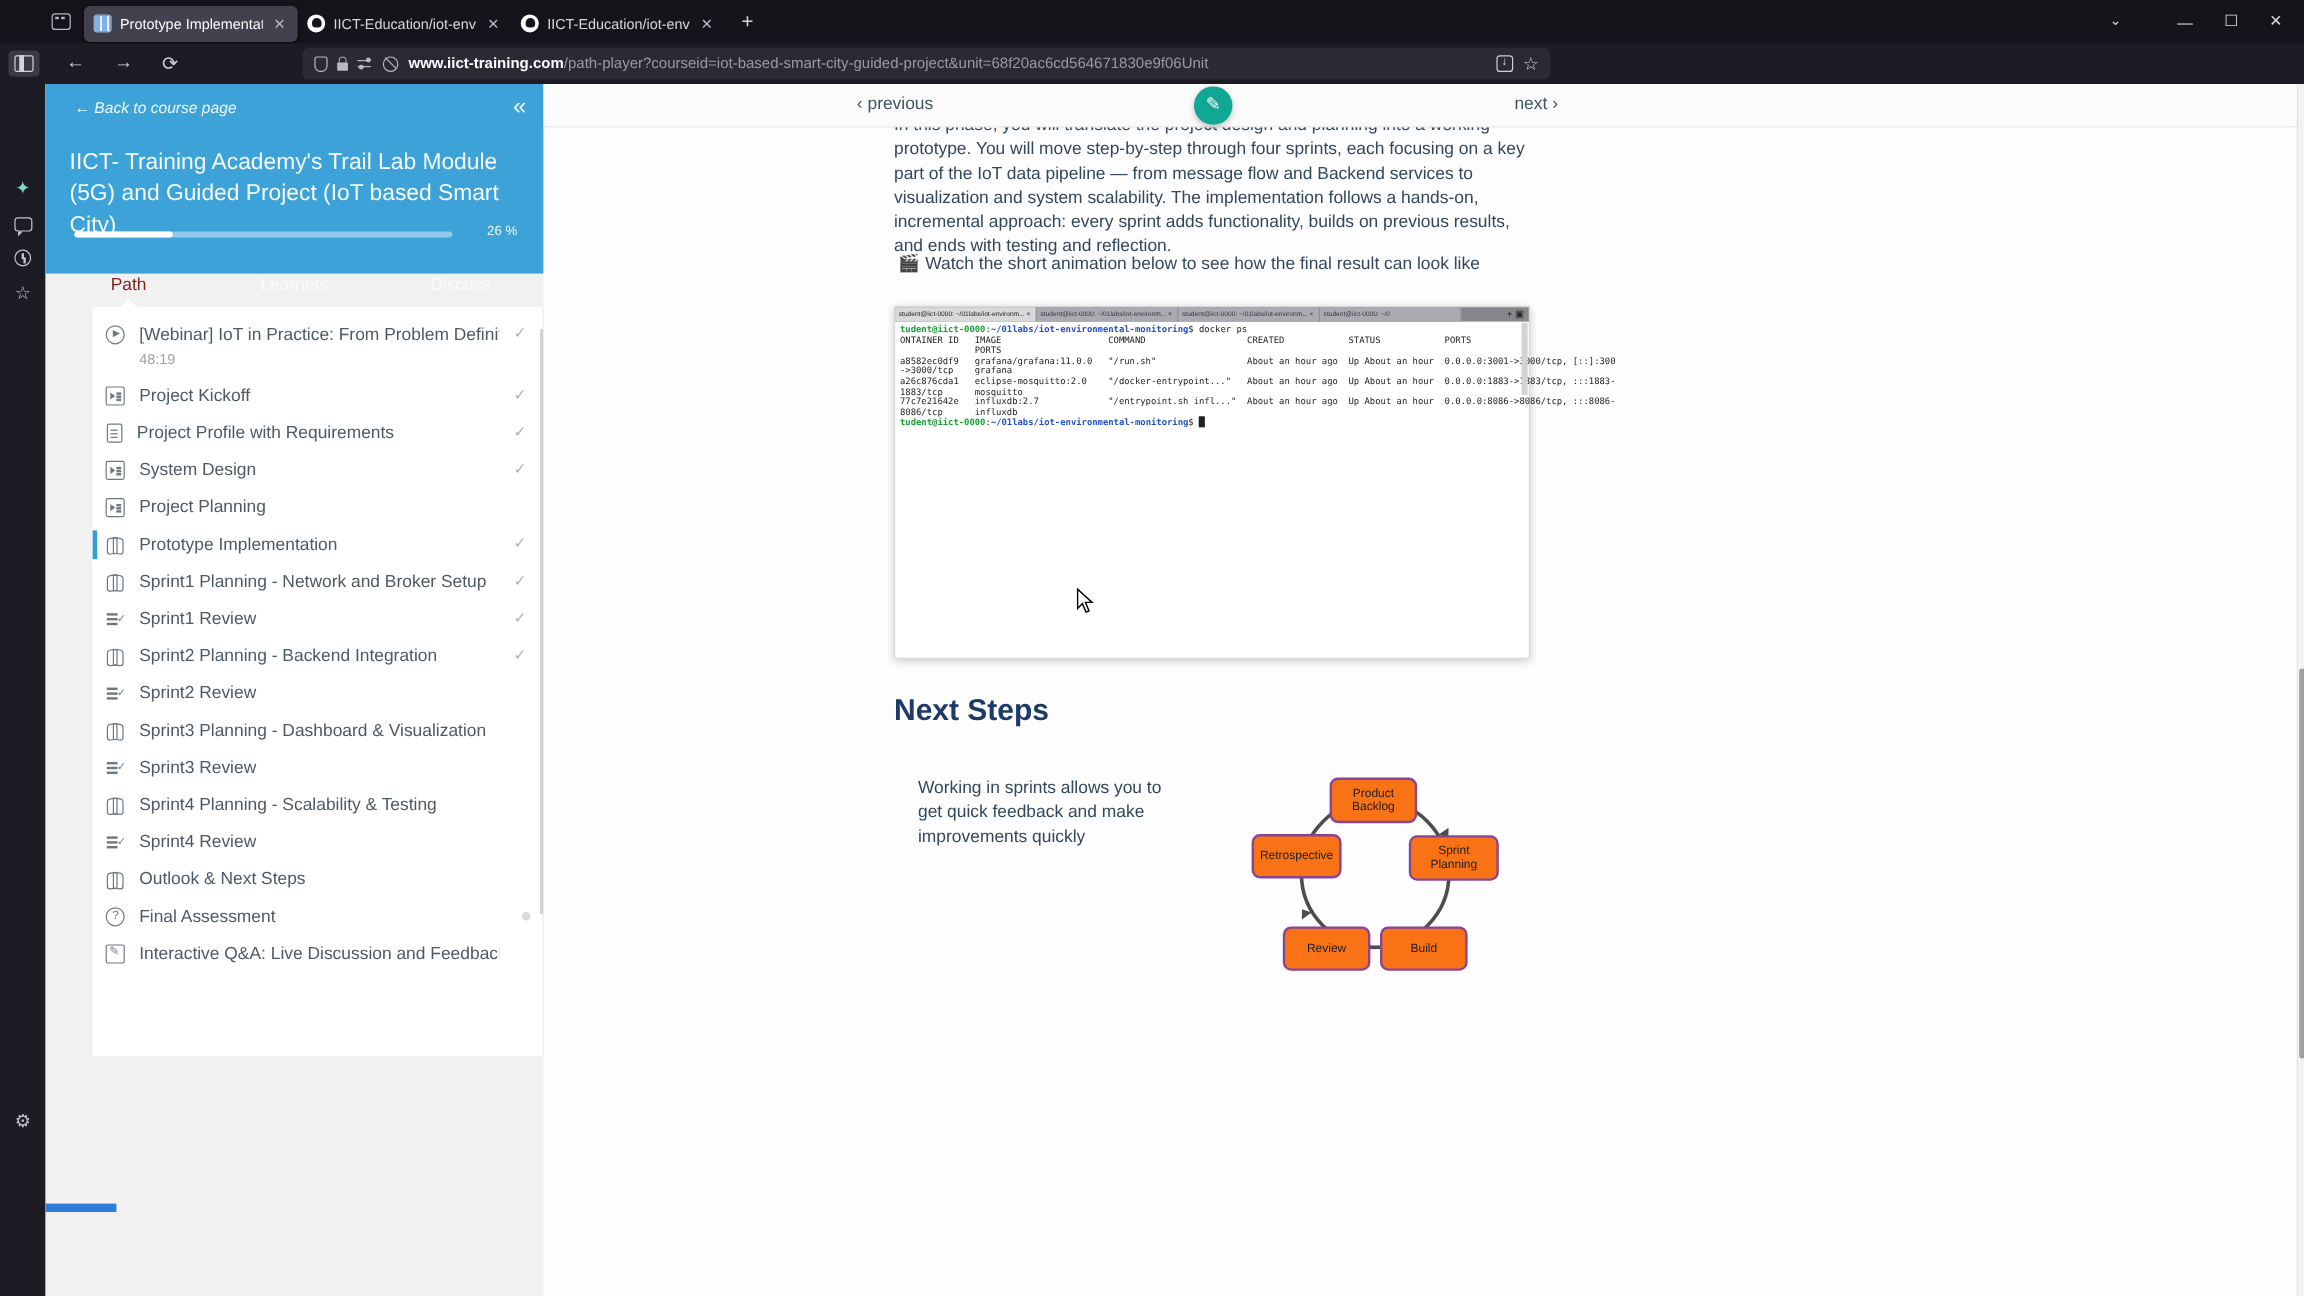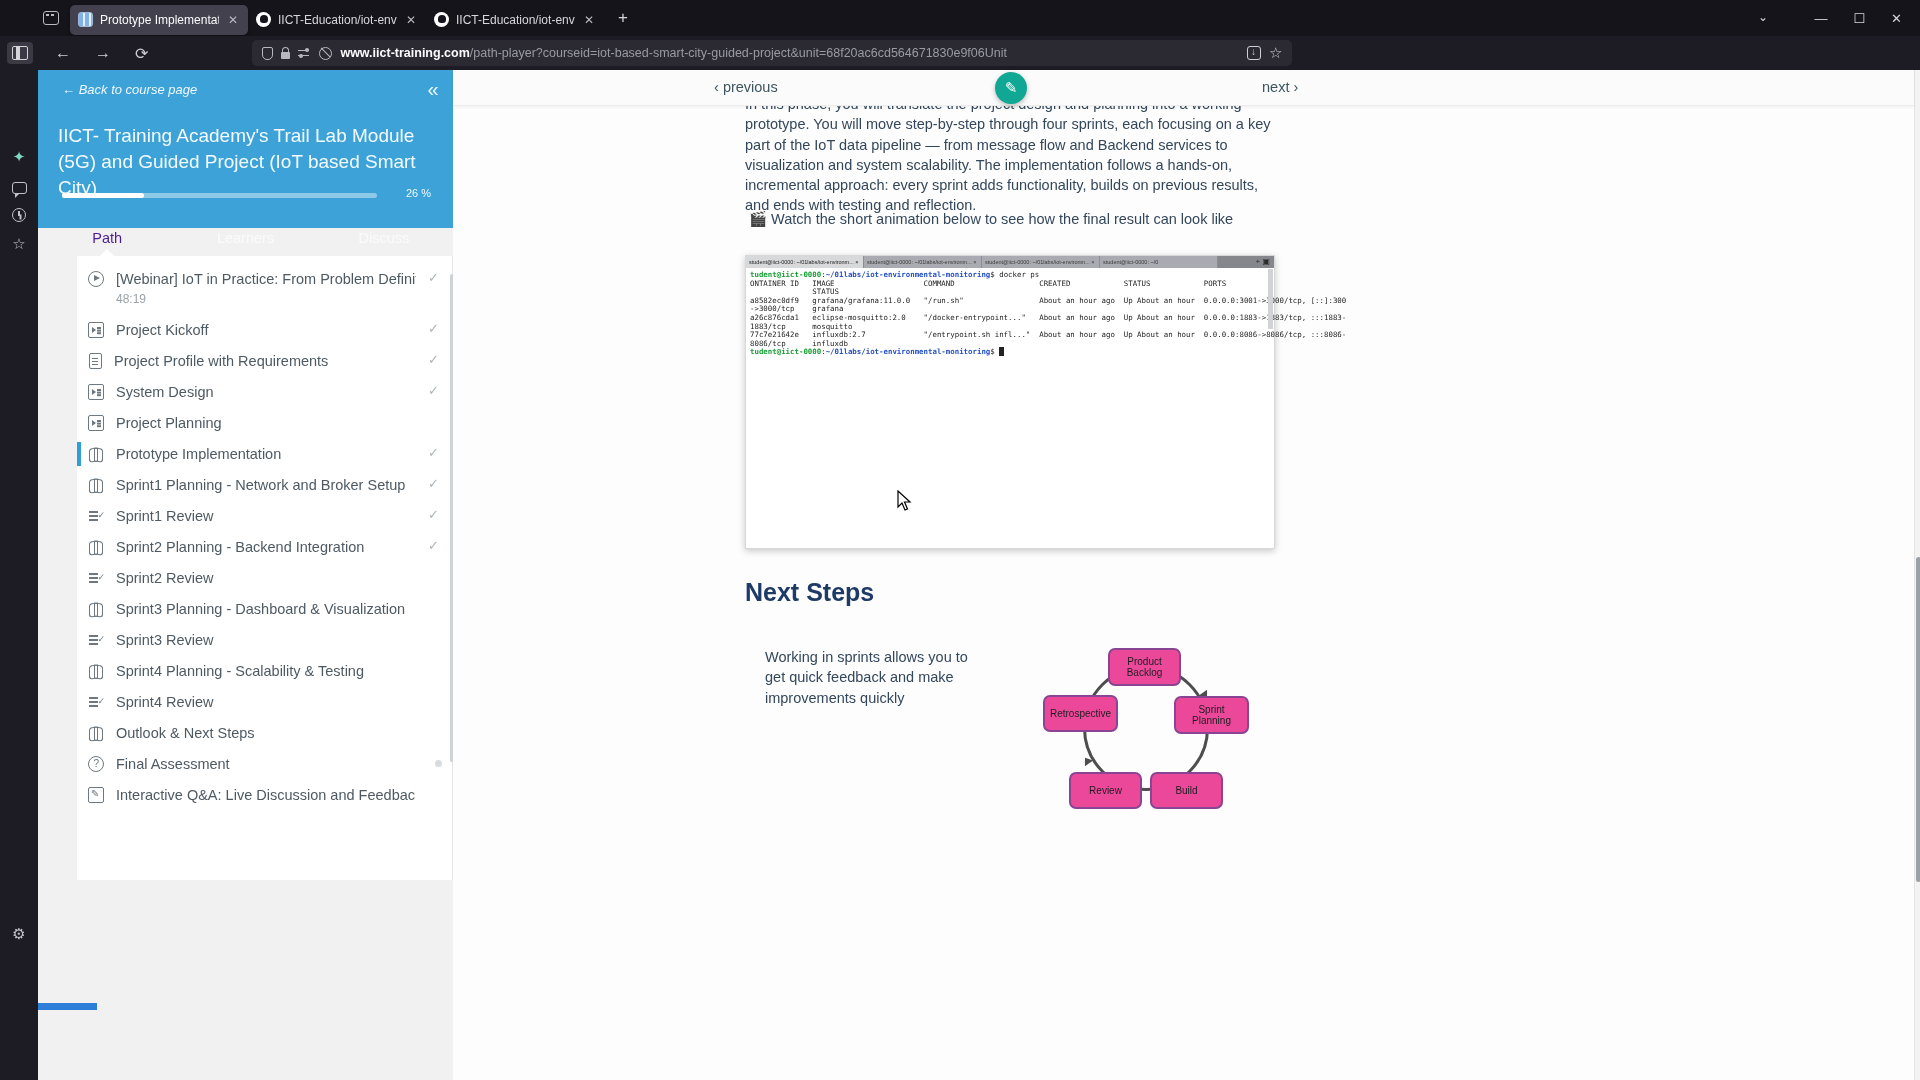--- a/index.html
+++ b/index.html
@@ -73,21 +73,21 @@
   .side { position:absolute; left:38px; top:70px; width:415px; height:1010px; background:#f1f1f2; }
   .side-head { position:absolute; left:0; top:0; width:415px; height:158px; background:#3da2d8; color:#fff; }
   .backlink { position:absolute; left:24px; top:12px; font-size:13px; font-style:italic; color:#eef8ff; }
   .collapse { position:absolute; right:8px; top:8px; font-size:20px; color:#eef8ff; width:24px; height:24px; text-align:center; }
   .course-title { position:absolute; left:20px; top:53px; width:360px; font-size:19px; line-height:26px; color:#f4fbff; }
   .progress { position:absolute; left:24px; top:123px; width:315px; height:5px; background:rgba(255,255,255,.42); border-radius:3px;}
   .progress .fill { height:5px; background:#fff; border-radius:3px; }
   .progress-label { position:absolute; right:22px; top:117px; font-size:11px; color:#eef8ff; }
   .side-tabs { position:absolute; left:0; top:150px; width:415px; height:36px; display:flex; }
   .side-tab { flex:1; text-align:center; font-size:14.5px; line-height:36px; color:rgba(255,255,255,.72); position:relative; }
-  .side-tab.active { color:#4c1d95; }
+  .side-tab.active { color:#7f1d1d; }
   .side-tab.active::after { content:""; position:absolute; left:50%; bottom:0; margin-left:-7px;
      border-left:7px solid transparent; border-right:7px solid transparent; border-bottom:7px solid #fff; }
   .list-panel { position:absolute; left:39px; top:186px; width:376px; height:624px; background:#fff; overflow:hidden; border-right:1px solid #e4e6e8;}
   .sitem { display:flex; align-items:flex-start; gap:12px; padding:0 10px 0 11px; margin-bottom:13px; position:relative; min-height:18px;}
   .sitem .lbl { flex:1; font-size:14.5px; color:#4e5a63; line-height:18px; white-space:nowrap; overflow:hidden;}
   .sitem .dur { font-size:12px; color:#9aa3aa; margin-top:2px; }
   .sitem .check { color:#aab4ba; font-size:13px; width:14px; }
   .sitem .dot { width:7px; height:7px; border-radius:50%; background:#d9dcde; margin-top:5px;}
   .sitem.active::before { content:""; position:absolute; left:0; top:-3px; width:4px; height:24px; background:#2f9fd8; }
   .sscroll { position:absolute; left:412px; top:204px; width:3px; height:488px; background:#cfd3d6; border-radius:2px;}
@@ -145,21 +145,21 @@
   
   .ns-head { position:absolute; left:292px; top:508px; font-size:25px; font-weight:bold; color:#1e3a67;}
   .ns-par { position:absolute; left:312px; top:577px; width:222px; font-size:14.5px; line-height:20.3px; color:#33475b;}
   .ns-par div { margin:0; }
 
   
   .diagram { position:absolute; left:589px; top:575px; width:212px; height:172px; }
   .ring { position:absolute; left:41px; top:20px; width:126px; height:126px; border:3px solid #4d4d4d; border-radius:50%;}
   .ring::before{content:""; position:absolute; right:-4px; top:24px; border-top:7px solid #4d4d4d; border-left:5px solid transparent; border-right:5px solid transparent; transform:rotate(-35deg);}
   .ring::after{content:""; position:absolute; left:-4px; bottom:24px; border-bottom:7px solid #4d4d4d; border-left:5px solid transparent; border-right:5px solid transparent; transform:rotate(-35deg);}
-  .dnode { position:absolute; background:#ec4899; border:2px solid #8a4494; border-radius:7px;
+  .dnode { position:absolute; background:#f97316; border:2px solid #8a4494; border-radius:7px;
            color:#1d1d22; font-size:10px; line-height:11.5px; display:flex; align-items:center;
            justify-content:center; text-align:center; padding:2px; }
   .dnode-0 { left:66px; top:3px;  width:73px; height:38px; }
   .dnode-1 { left:1px;  top:50px; width:75px; height:37px; }
   .dnode-2 { left:132px;top:51px; width:75px; height:38px; }
   .dnode-3 { left:27px; top:127px;width:73px; height:37px; }
   .dnode-4 { left:108px;top:127px;width:73px; height:37px; }
 
   
   .pagescroll { position:absolute; right:0; top:70px; width:6px; height:1010px; background:#f3f3f3; border-left:1px solid #e4e4e4;}
@@ -354,21 +354,21 @@
     <div class="term-tabs" id="term-tabs">
         <span class="term-tab active">student@iict-0000: ~/01labs/iot-environm...  ×</span>
         <span class="term-tab">student@iict-0000: ~/01labs/iot-environm...  ×</span>
         <span class="term-tab">student@iict-0000: ~/01labs/iot-environm...  ×</span>
         <span class="term-tab">student@iict-0000: ~/0</span>
         <span class="term-tabplus">+ ▣</span>
       </div>
     <div class="term-body" id="term-body">
         <div class="t-line"><span class="t-user">tudent@iict-0000</span>:<span class="t-path">~/01labs/iot-environmental-monitoring</span>$ docker ps</div>
         <div class="t-line">ONTAINER ID   IMAGE                    COMMAND                   CREATED            STATUS            PORTS</div>
-        <div class="t-line">              STATUS</div>
+        <div class="t-line">              PORTS</div>
         <div class="t-line">a8582ec0df9   grafana/grafana:11.0.0   "/run.sh"                 About an hour ago  Up About an hour  0.0.0.0:3001-&gt;3000/tcp, [::]:300</div>
         <div class="t-line">-&gt;3000/tcp    grafana</div>
         <div class="t-line">a26c876cda1   eclipse-mosquitto:2.0    "/docker-entrypoint..."   About an hour ago  Up About an hour  0.0.0.0:1883-&gt;1883/tcp, :::1883-</div>
         <div class="t-line">1883/tcp      mosquitto</div>
         <div class="t-line">77c7e21642e   influxdb:2.7             "/entrypoint.sh infl..."  About an hour ago  Up About an hour  0.0.0.0:8086-&gt;8086/tcp, :::8086-</div>
         <div class="t-line">8086/tcp      influxdb</div>
         <div class="t-line"><span class="t-user">tudent@iict-0000</span>:<span class="t-path">~/01labs/iot-environmental-monitoring</span>$ <span class="t-cursor">█</span></div>
       </div>
     <div class="term-scroll"></div>
   </div>

